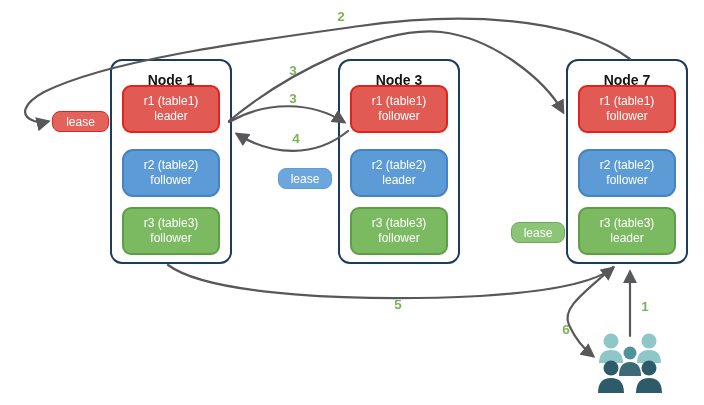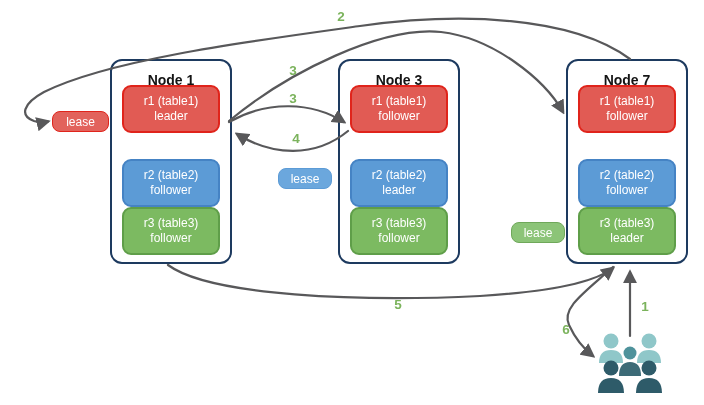--- a/index.html
+++ b/index.html
@@ -18,21 +18,21 @@
   }
   .replica{
     position:absolute;left:10px;right:10px;height:48px;box-sizing:border-box;
     border-radius:9px;border:2px solid transparent;color:#ffffff;
     font-size:12px;line-height:1.25;text-align:center;
     display:flex;flex-direction:column;justify-content:center;
   }
   .replica.red{background:#E15B54;border-color:#E0241B;}
   .replica.blue{background:#5C9BD6;border-color:#4583C4;}
   .replica.green{background:#7CBA61;border-color:#5F9E49;}
-  .r1{top:24px;} .r2{top:98px;} .r3{top:146px;}
+  .r1{top:24px;} .r2{top:88px;border-radius:11px;} .r3{top:146px;}
   .lease{
     position:absolute;height:21px;box-sizing:border-box;border-radius:8px;
     border:1.5px solid;color:#ffffff;font-size:12px;z-index:2;
     display:flex;align-items:center;justify-content:center;
   }
   .lease.red{left:52px;top:111px;width:57px;background:#E2635C;border-color:#E0241B;}
   .lease.blue{left:278px;top:168px;width:54px;background:#6BA7DD;border-color:#5C9BD6;}
   .lease.green{left:511px;top:222px;width:54px;background:#8CC478;border-color:#6FA85A;}
   .step{
     position:absolute;transform:translate(-50%,-50%);z-index:4;

